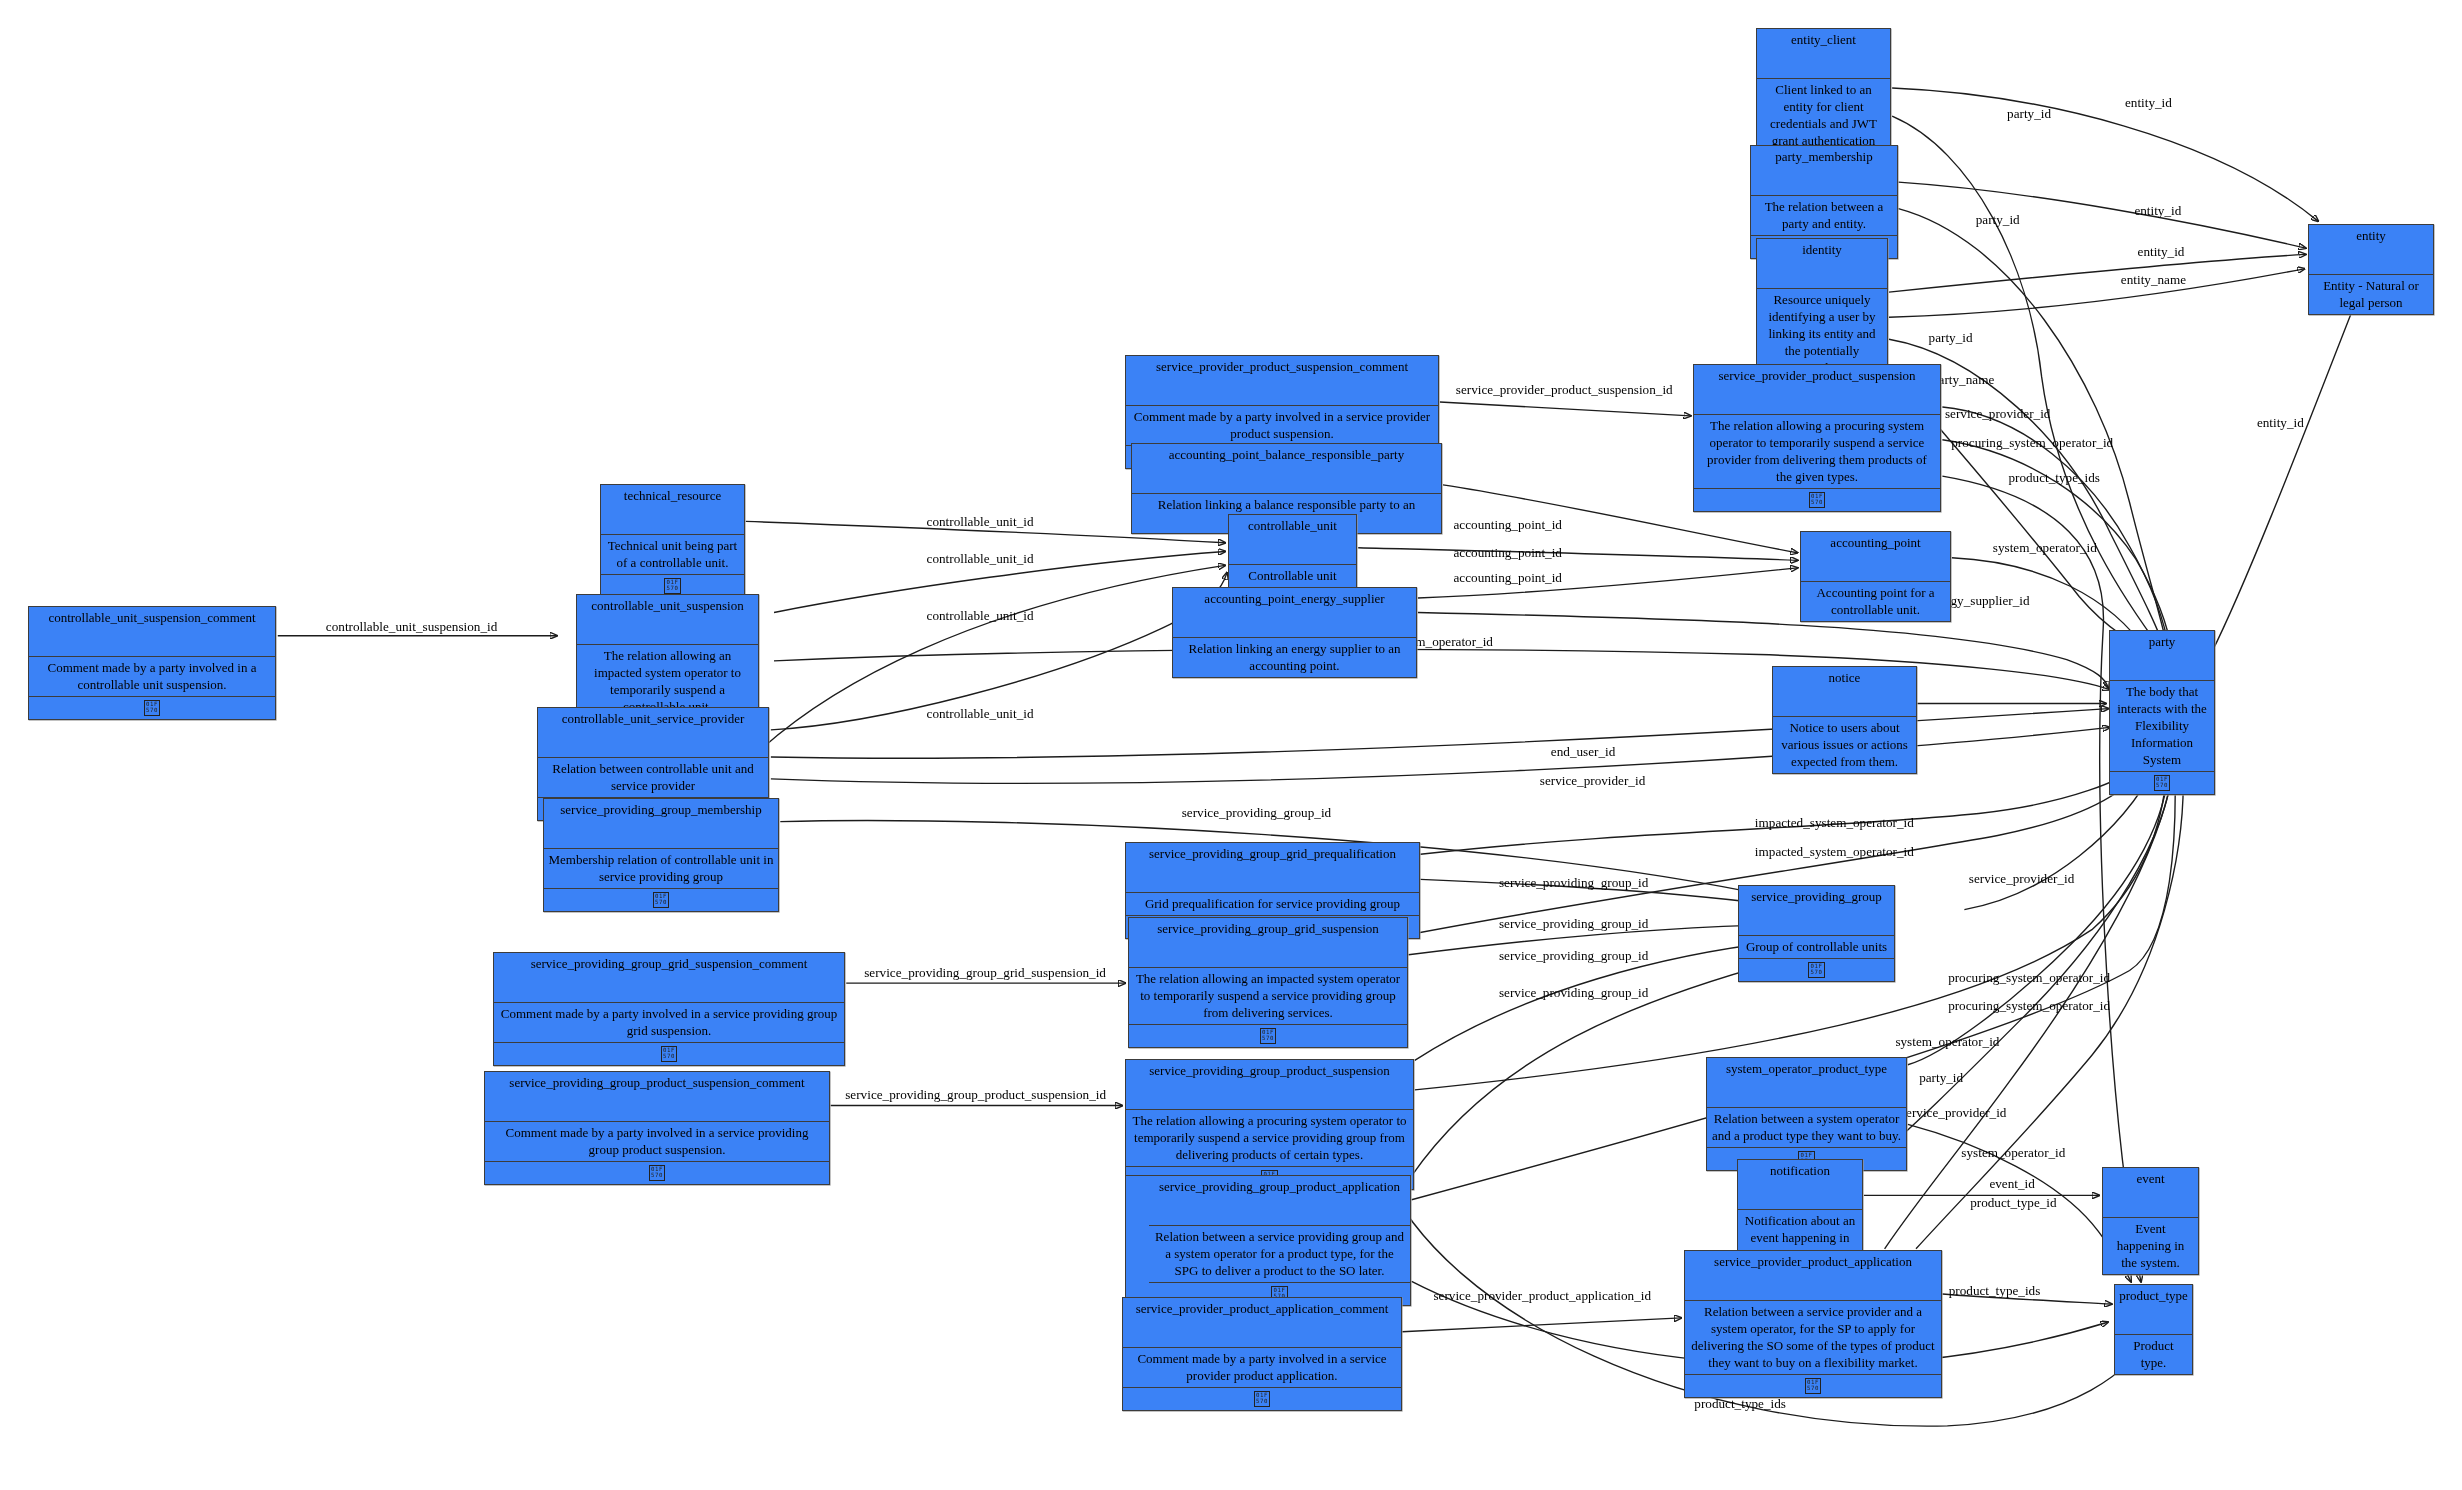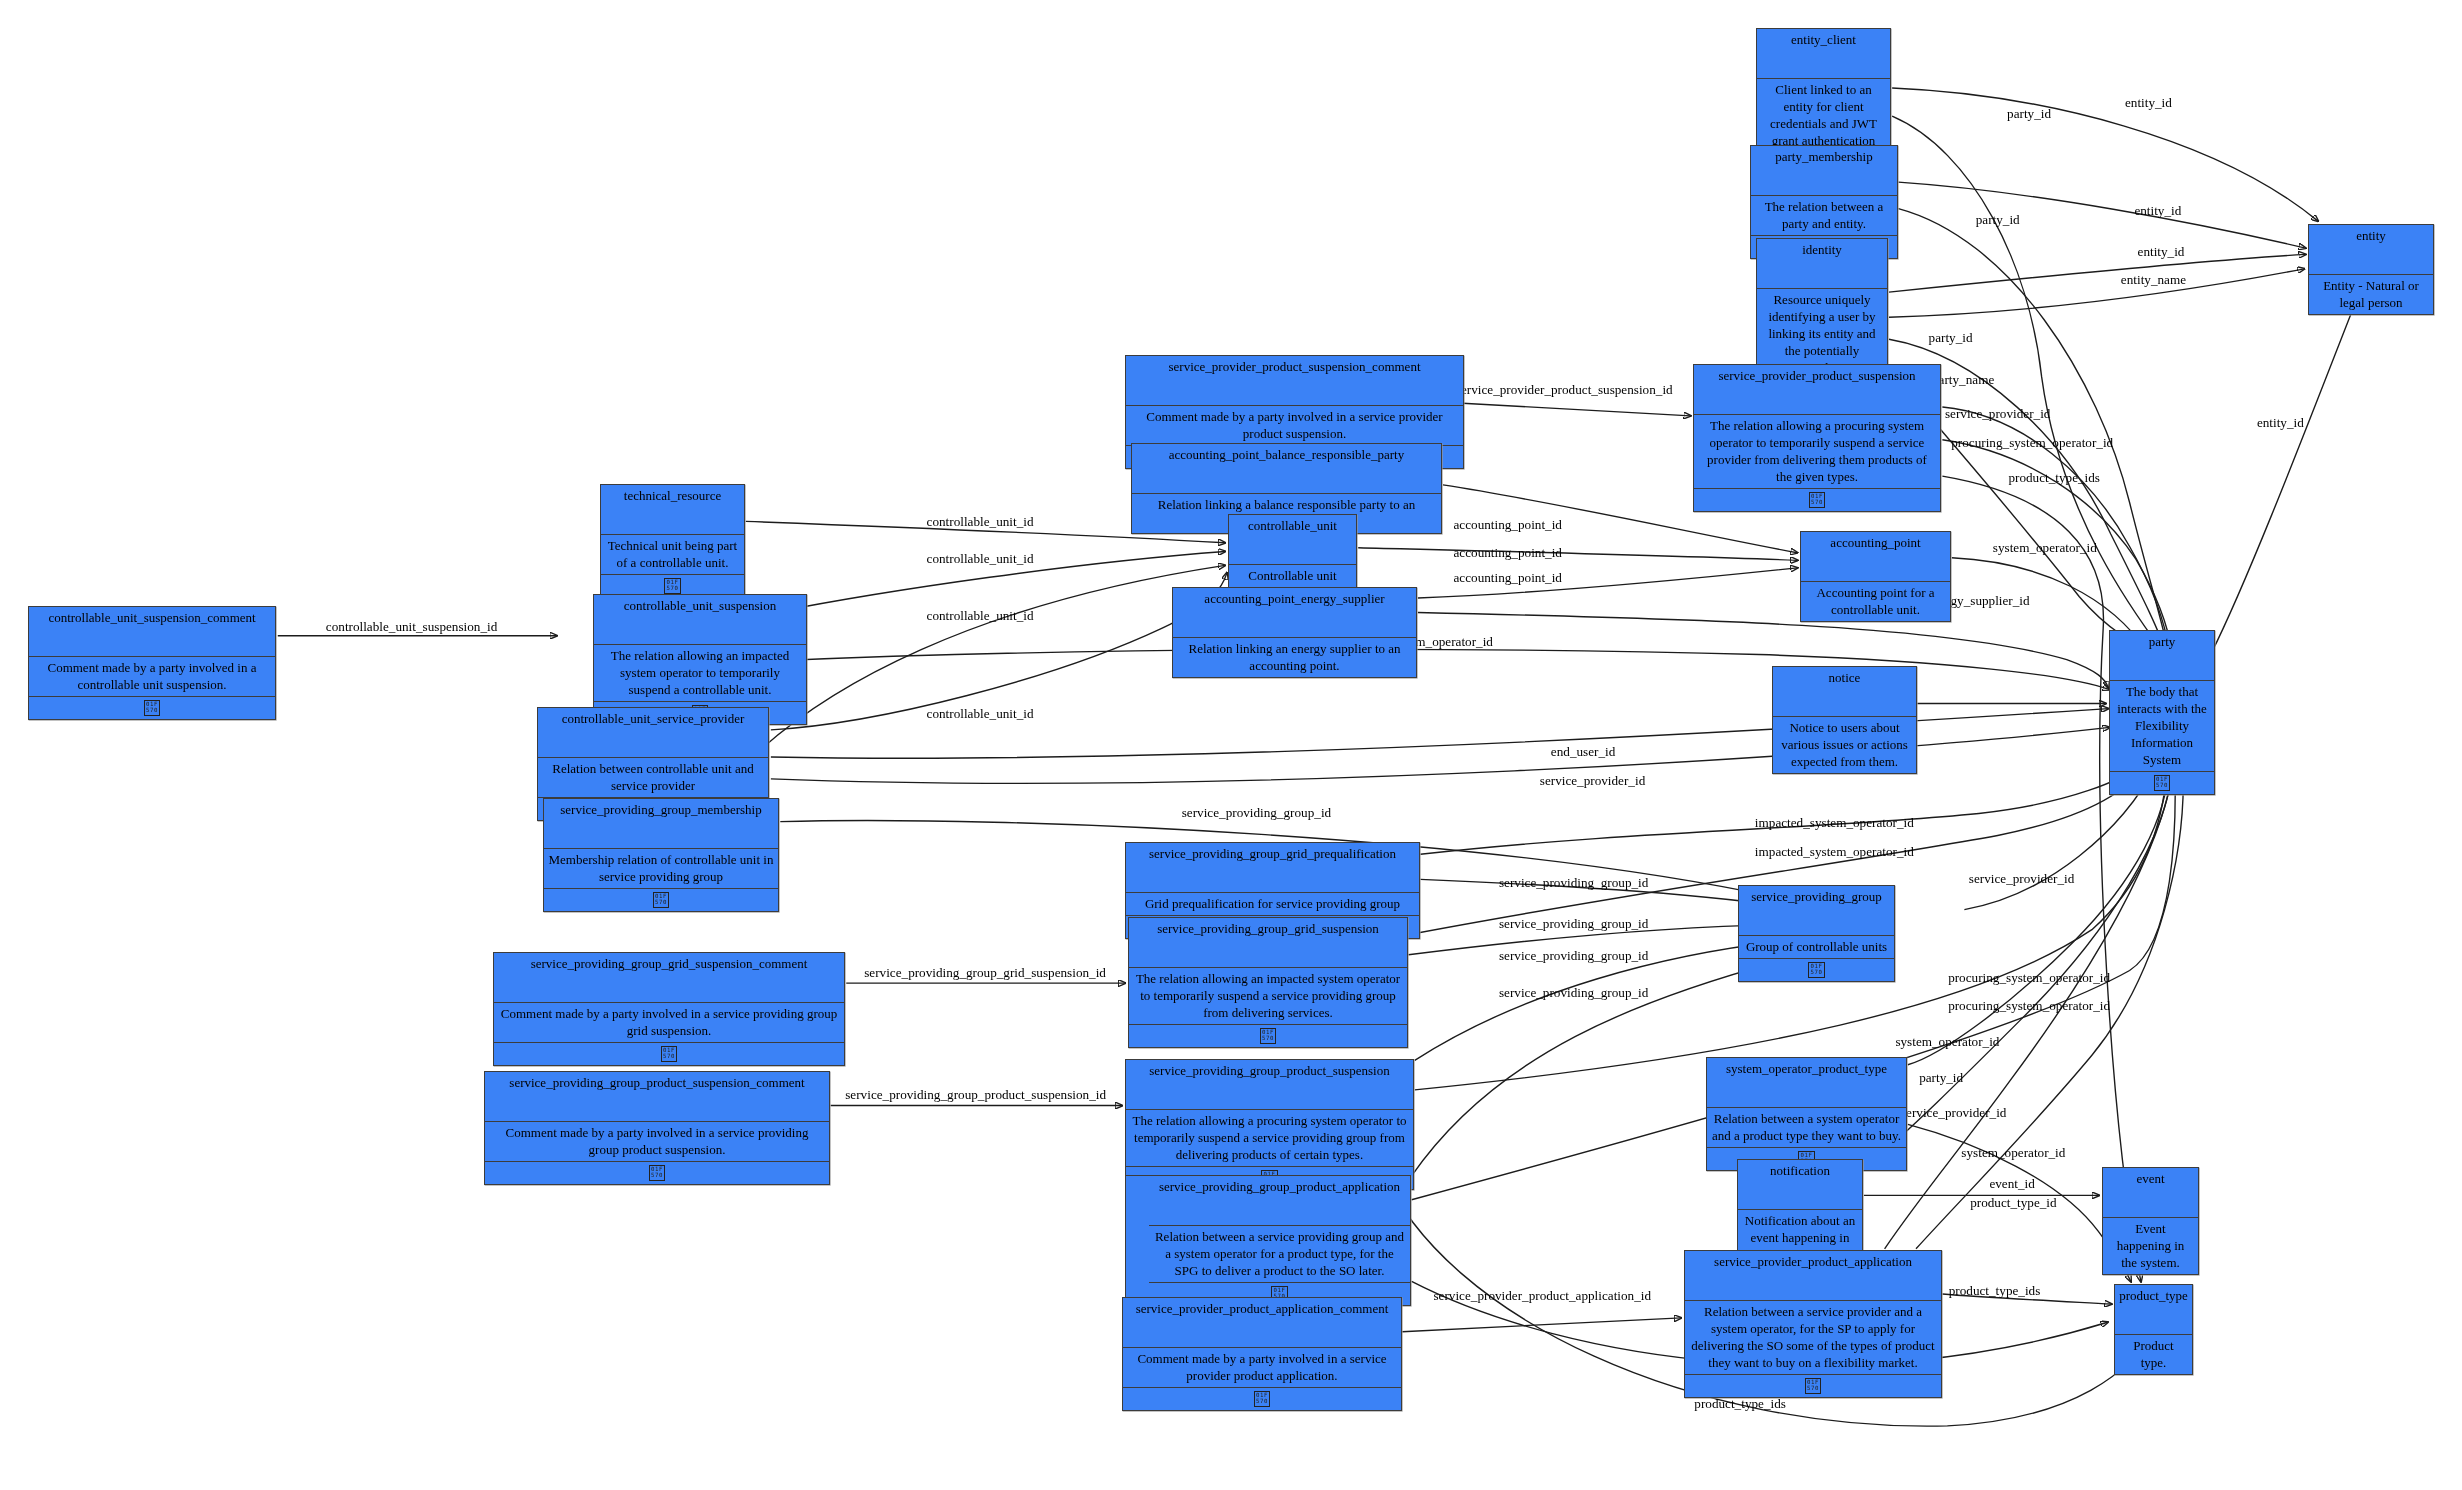--- a/index.html
+++ b/index.html
@@ -134,21 +134,21 @@
       <div class="node" style="left: 28px; top: 606px; width: 248px;">
         <div class="node-title">controllable_unit_suspension_comment</div>
         <div class="node-desc">Comment made by a party involved in a controllable unit suspension.</div>
         <div class="node-iconrow"><span class="tofu">01F<br>570</span></div>
       </div>
       <div class="node" style="left: 600px; top: 484px; width: 145px;">
         <div class="node-title">technical_resource</div>
         <div class="node-desc">Technical unit being part of a controllable unit.</div>
         <div class="node-iconrow"><span class="tofu">01F<br>570</span></div>
       </div>
-      <div class="node" style="left: 593px; top: 594px; width: 214px;">
+      <div class="node" style="left: 576px; top: 594px; width: 183px;">
         <div class="node-title">controllable_unit_suspension</div>
         <div class="node-desc">The relation allowing an impacted system operator to temporarily suspend a controllable unit.</div>
         <div class="node-iconrow"><span class="tofu">01F<br>570</span></div>
       </div>
       <div class="node" style="left: 537px; top: 707px; width: 232px;">
         <div class="node-title">controllable_unit_service_provider</div>
         <div class="node-desc">Relation between controllable unit and service provider</div>
         <div class="node-iconrow"><span class="tofu">01F<br>570</span></div>
       </div>
       <div class="node" style="left: 543px; top: 798px; width: 236px;">
@@ -176,21 +176,21 @@
         <div class="node-iconrow"><span class="tofu">01F<br>570</span></div>
       </div>
       <div class="node" style="left: 1756px; top: 238px; width: 132px;">
         <div class="node-title">identity</div>
         <div class="node-desc">Resource uniquely identifying a user by linking its entity and the potentially assumed party.</div>
       </div>
       <div class="node" style="left: 2308px; top: 224px; width: 126px;">
         <div class="node-title">entity</div>
         <div class="node-desc">Entity - Natural or legal person</div>
       </div>
-      <div class="node" style="left: 1125px; top: 355px; width: 339px;">
+      <div class="node" style="left: 1125px; top: 355px; width: 314px;">
         <div class="node-title">service_provider_product_suspension_comment</div>
         <div class="node-desc">Comment made by a party involved in a service provider product suspension.</div>
         <div class="node-iconrow"><span class="tofu">01F<br>570</span></div>
       </div>
       <div class="node" style="left: 1693px; top: 364px; width: 248px;">
         <div class="node-title">service_provider_product_suspension</div>
         <div class="node-desc">The relation allowing a procuring system operator to temporarily suspend a service provider from delivering them products of the given types.</div>
         <div class="node-iconrow"><span class="tofu">01F<br>570</span></div>
       </div>
       <div class="node" style="left: 1131px; top: 443px; width: 311px;">

